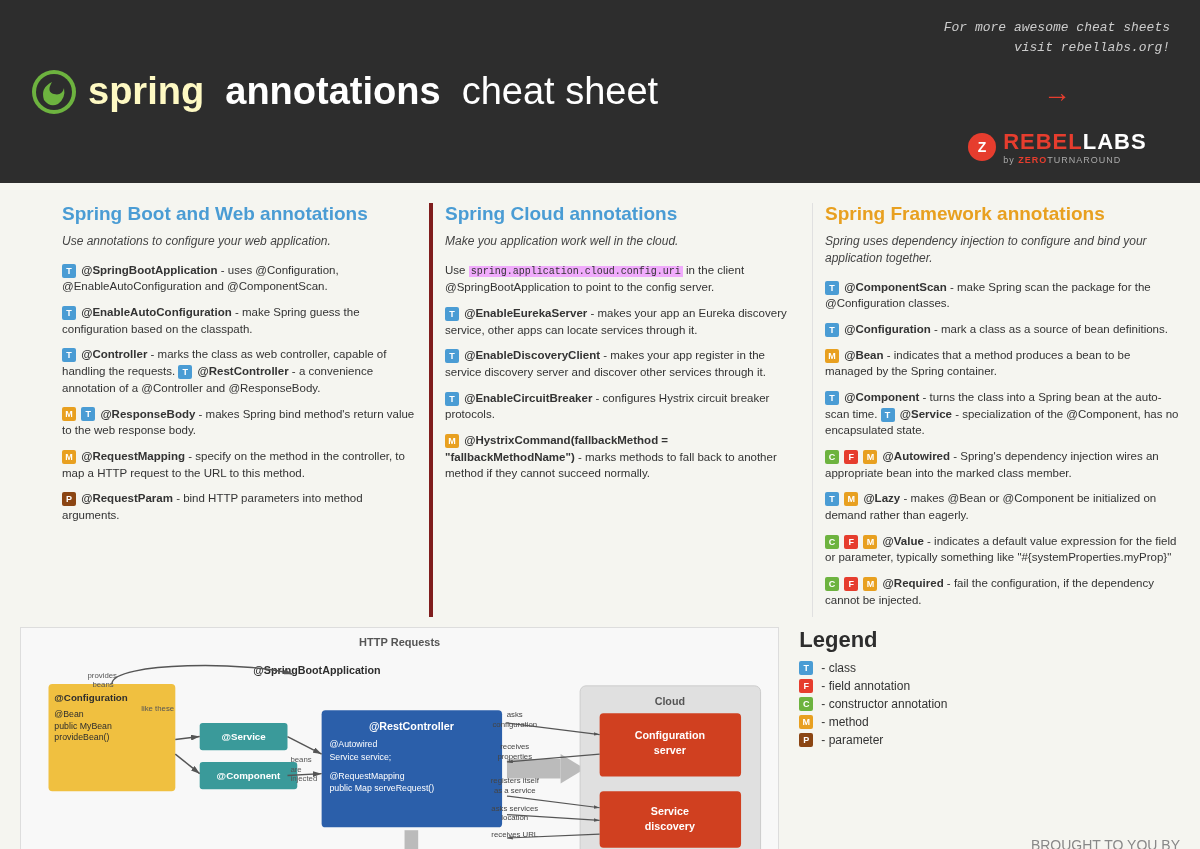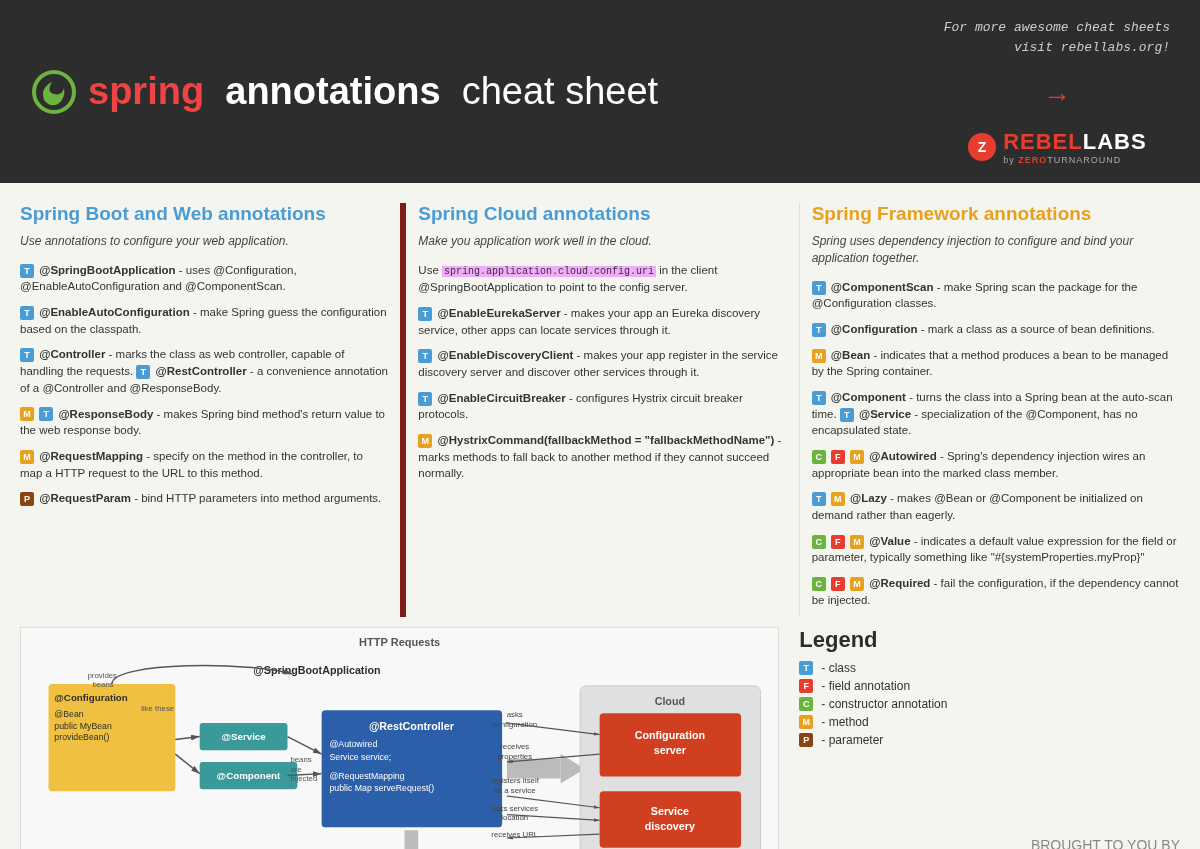--- a/index.html
+++ b/index.html
@@ -28,21 +28,21 @@
     .spring-logo {
       width: 48px;
       height: 48px;
     }
     .header-title {
       font-size: 38px;
       font-weight: 300;
       color: white;
     }
     .header-title .spring-word {
-      color: #ef4444;
+      color: #fef9c3;
       font-weight: 700;
       margin-top: 20px;
     }
     .header-title .annotations-word {
       font-weight: 700;
     }
     .header-right {
       display: flex;
       align-items: center;
       gap: 20px;
@@ -148,21 +148,21 @@
     }
     .legend-item {
       font-size: 12px;
       color: #333;
       margin-bottom: 4px;
       display: flex;
       align-items: center;
       gap: 6px;
     }
 
-    .col1 { border-right: 6px solid #7f1d1d; }
+    .col1 { border-right: 4px solid #7f1d1d; margin-left: 42px; }
     .col2 { border-right: 1px solid #e0e0e0; }
   </style>
 </head>
 <body>
 
 <div class="header">
   <div class="header-left">
 
     <svg class="spring-logo" viewBox="0 0 48 48">
       <circle cx="24" cy="24" r="22" fill="#6db33f"></circle>

